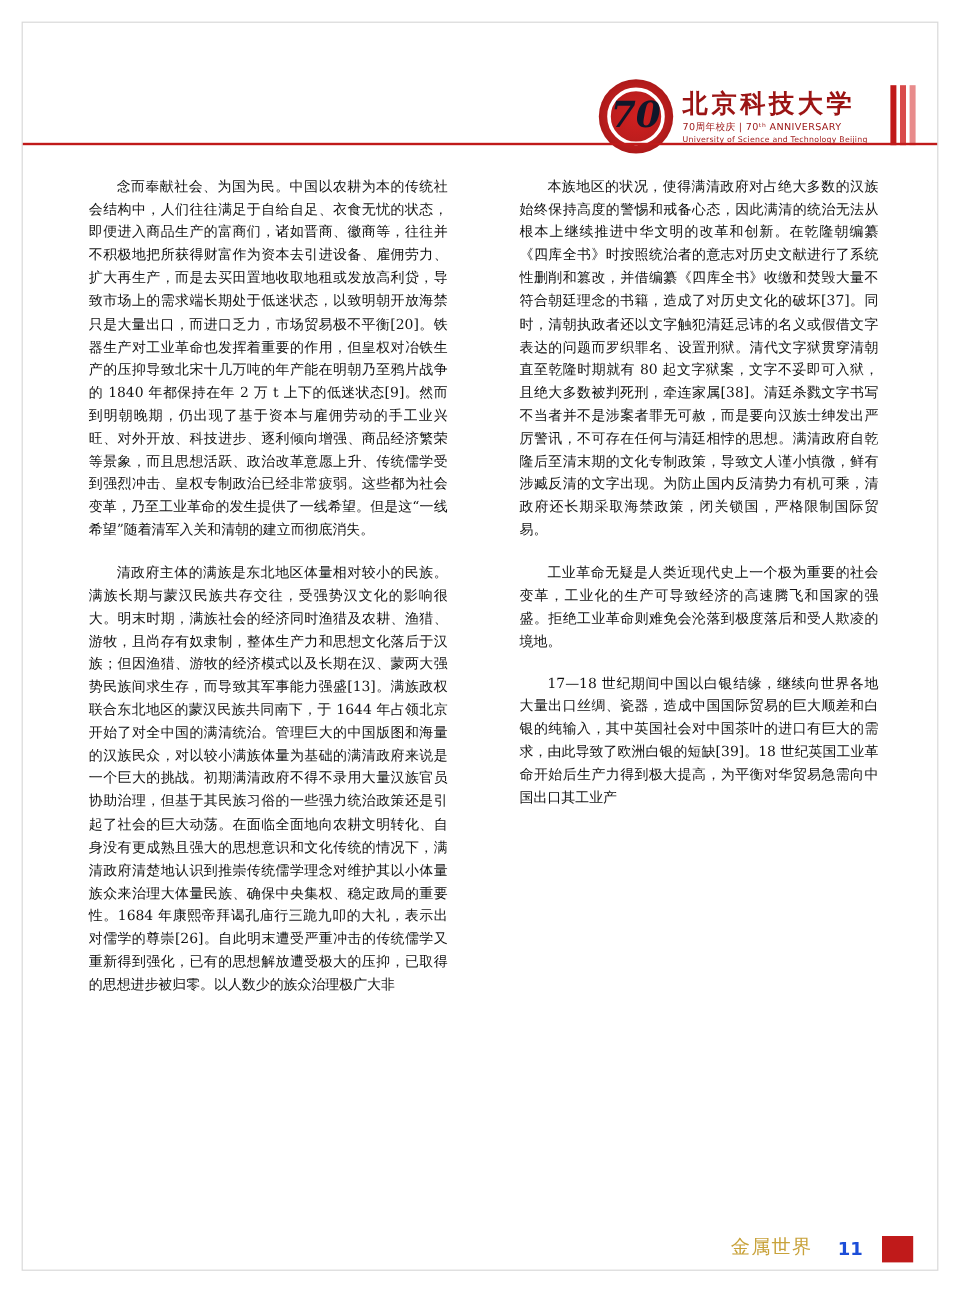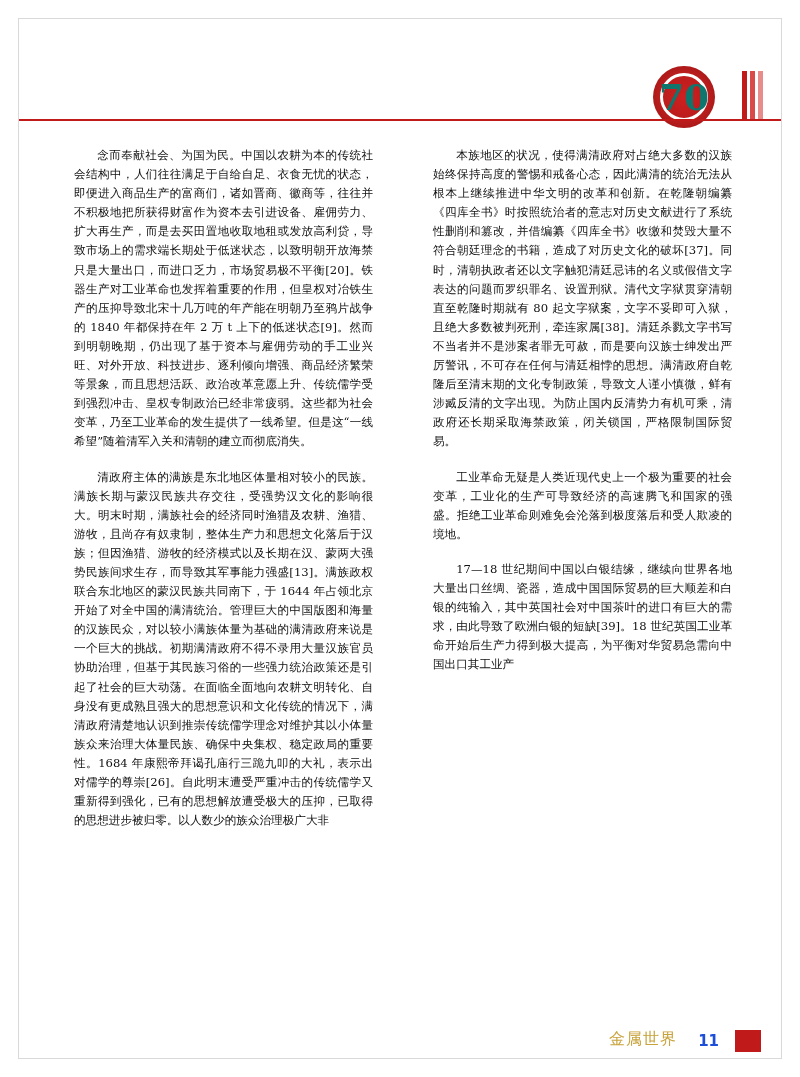--- a/index.html
+++ b/index.html
@@ -69,24 +69,25 @@
     border-radius: 50%;
     border: 3px solid #ffffff;
     box-sizing: border-box;
   }
   .logo-emblem .num {
     position: absolute;
     left: 0; top: 0;
     width: 62px; height: 62px;
     line-height: 62px;
     text-align: center;
-    color: #0f766e;
-    font-size: 36px;
-    font-weight: bold;
-    font-family: "DejaVu Serif", "Liberation Serif", serif;
+    color: #0f172a;
+    font-size: 30px;
+    font-weight: bold;
+    font-family: "DejaVu Serif", "Liberation Serif", serif;
+    font-style: italic;
   }
   .logo-text { display: flex; flex-direction: column; justify-content: center; }
   .logo-cn {
     font-size: 21px;
     letter-spacing: 3px;
     color: #9b1414;
     font-family: "DejaVu Serif", "Liberation Serif", serif;
     font-weight: bold;
     line-height: 1.1;
   }
@@ -197,20 +198,25 @@
 
 <div class="page">
   <div class="page-border"></div>
 
   <div class="header">
     <div class="logo-wrap">
       <div class="logo-emblem">
         <span class="ring"></span>
         <span class="num">70</span>
       </div>
+      <div class="logo-text">
+        <div class="logo-cn">北京科技大学</div>
+        <div class="logo-sub1">70周年校庆 | 70ᵗʰ ANNIVERSARY</div>
+        <div class="logo-sub2">University of Science and Technology Beijing</div>
+      </div>
     </div>
     <div class="bars">
       <i class="b1"></i>
         <i class="b2"></i>
         <i class="b3"></i>
     </div>
   </div>
   <div class="rule"></div>
 
   <div class="content">

